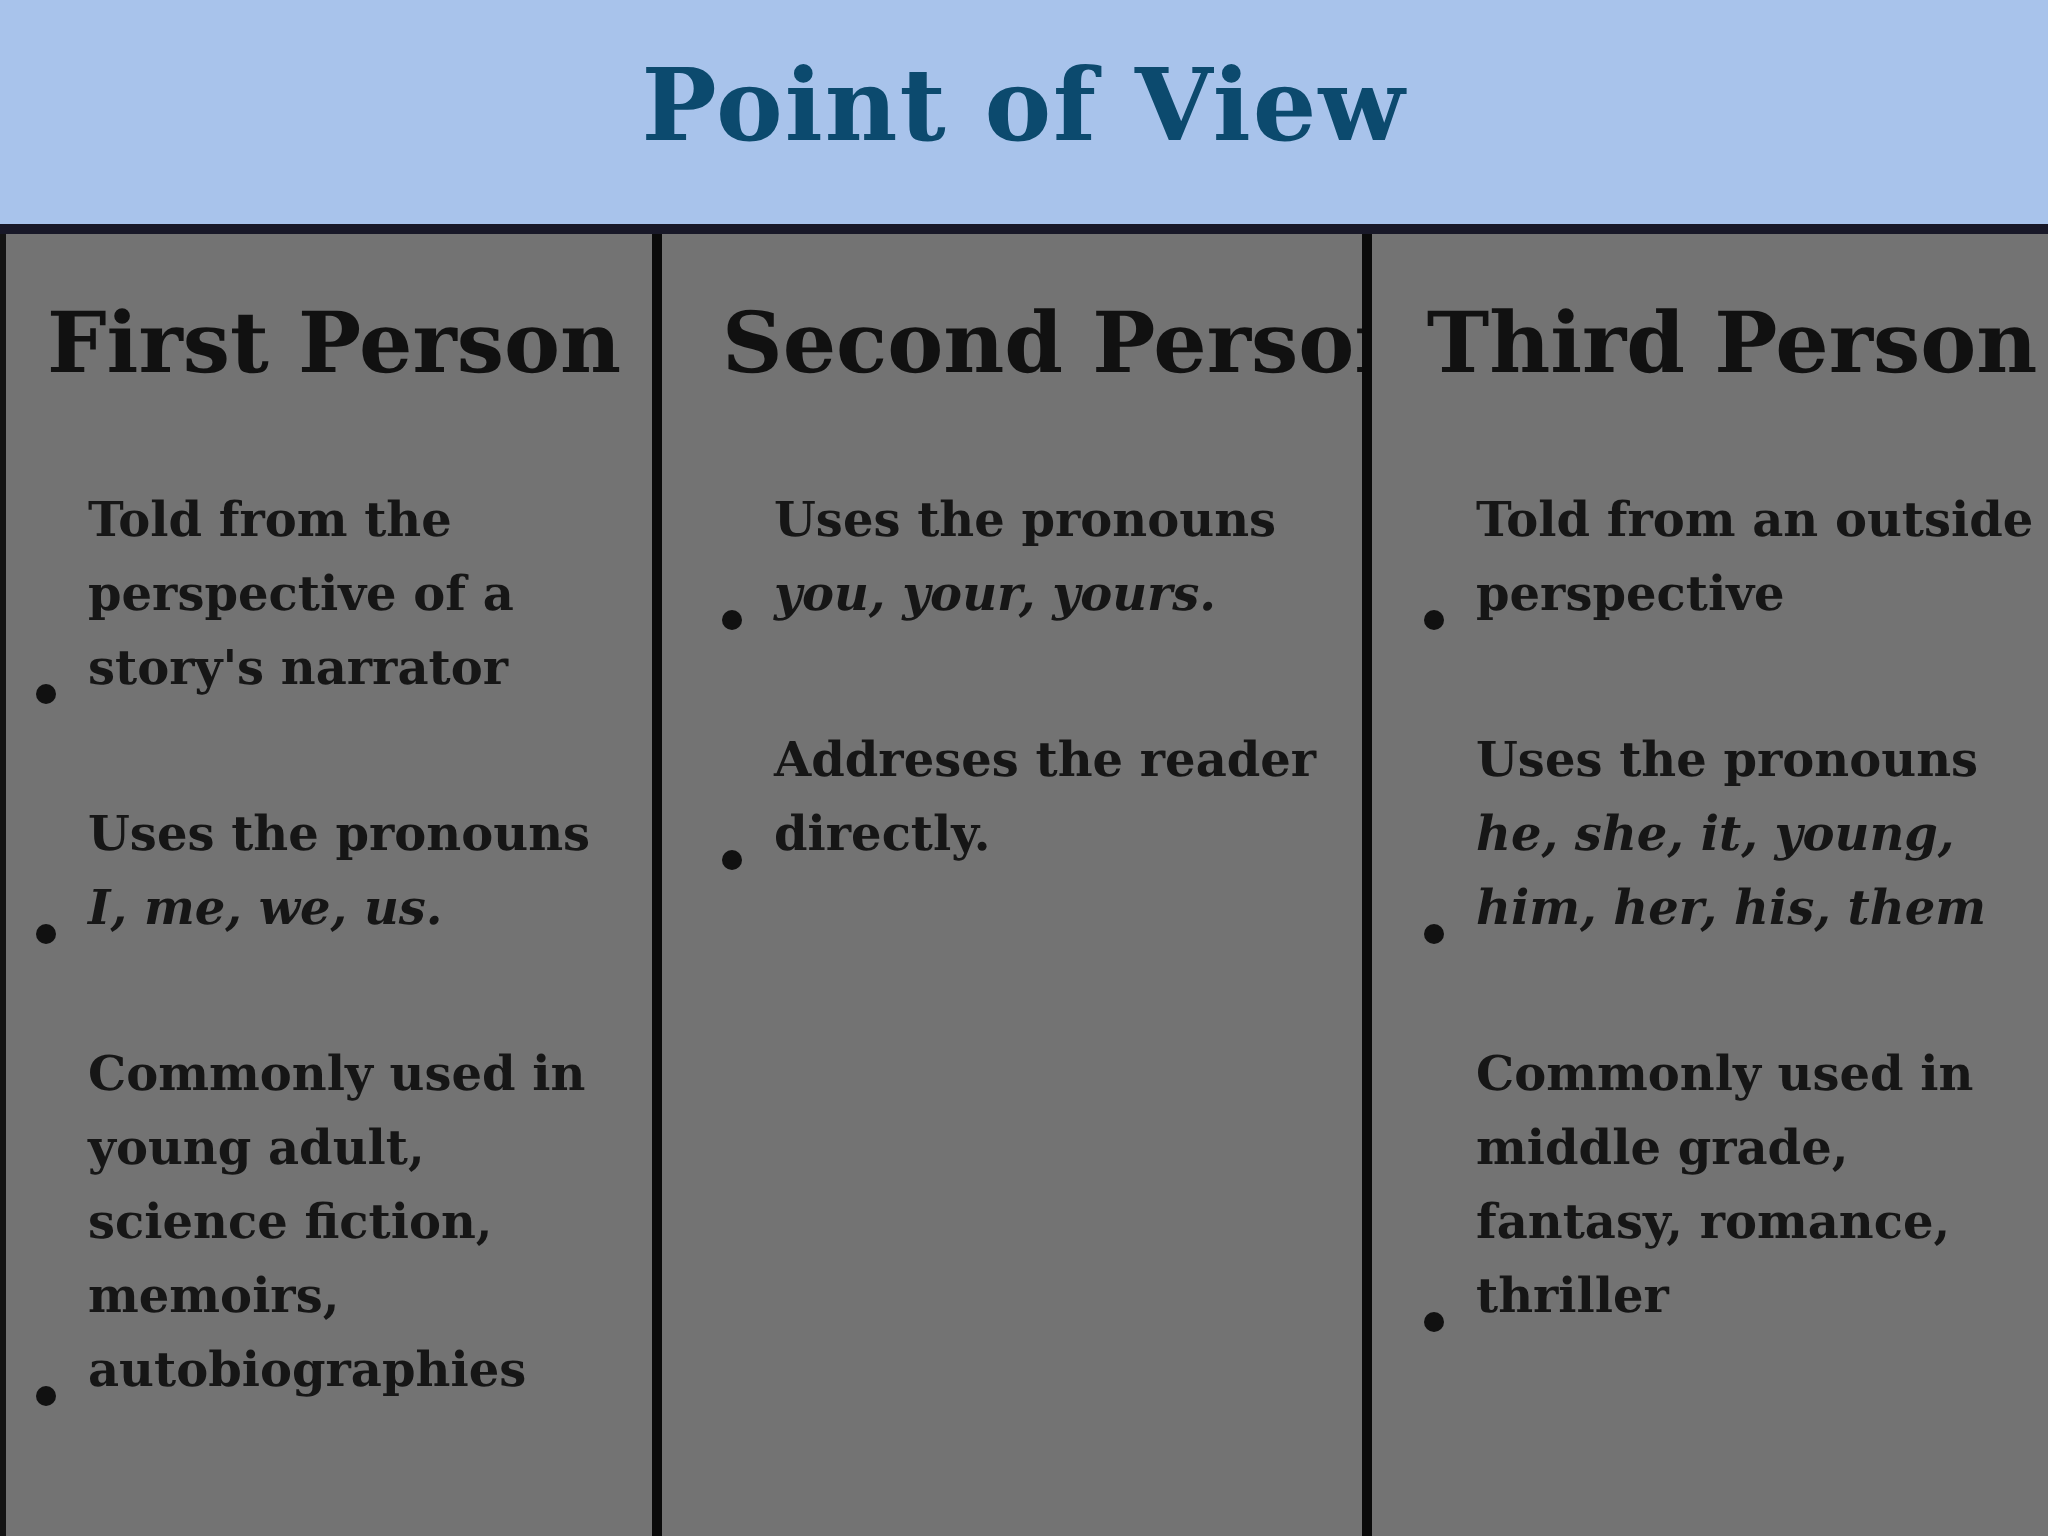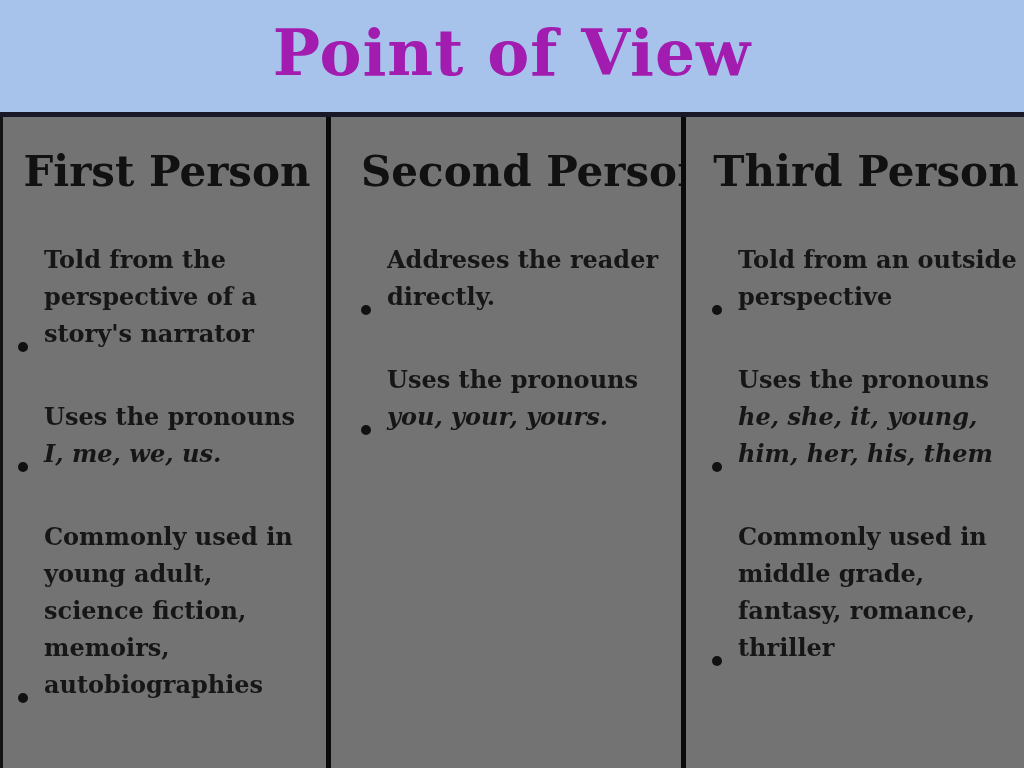--- a/index.html
+++ b/index.html
@@ -20,23 +20,23 @@
   .banner {
     height: 117px;
     background: #a8c3eb;
     border-bottom: 5px solid #181828;
     display: flex;
     align-items: center;
     justify-content: center;
     flex: 0 0 auto;
   }
   .banner h1 {
-    font-size: 63px;
+    font-size: 50px;
     font-weight: bold;
-    color: #a21caf;
+    color: #0c4a6e;
     letter-spacing: 1px;
     line-height: 1;
     padding-bottom: 6px;
   }
   .columns {
     flex: 1 1 auto;
     display: grid;
     grid-template-columns: 323px 355px 1fr;
     border-left: 3px solid #141414;
     background: #737373;
@@ -105,25 +105,25 @@
           <span class="li-text"><span>Commonly used in young adult, science fiction, memoirs, autobiographies</span><span class="seg-italic"></span></span>
         </li>
       </ul>
     </div>
 
     <div class="column col-2">
       <h2>Second Person</h2>
       <ul class="points">
         <li>
           <span class="dot"></span>
-          <span class="li-text"><span>Addreses the reader directly.</span><span class="seg-italic"></span></span>
+          <span class="li-text"><span>Uses the pronouns </span><span class="seg-italic">you, your, yours.</span></span>
         </li>
         <li>
           <span class="dot"></span>
-          <span class="li-text"><span>Uses the pronouns </span><span class="seg-italic">you, your, yours.</span></span>
+          <span class="li-text"><span>Addreses the reader directly.</span><span class="seg-italic"></span></span>
         </li>
       </ul>
     </div>
 
     <div class="column col-3">
       <h2>Third Person</h2>
       <ul class="points">
         <li>
           <span class="dot"></span>
           <span class="li-text"><span>Told from an outside perspective</span><span class="seg-italic"></span></span>

